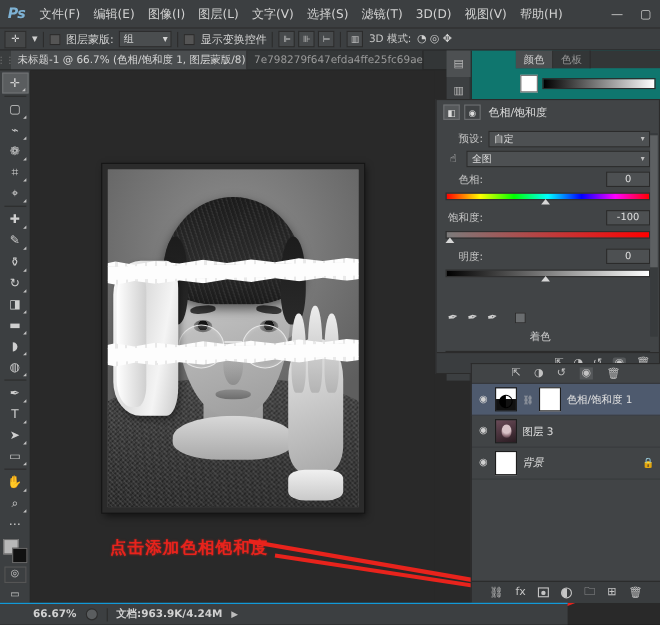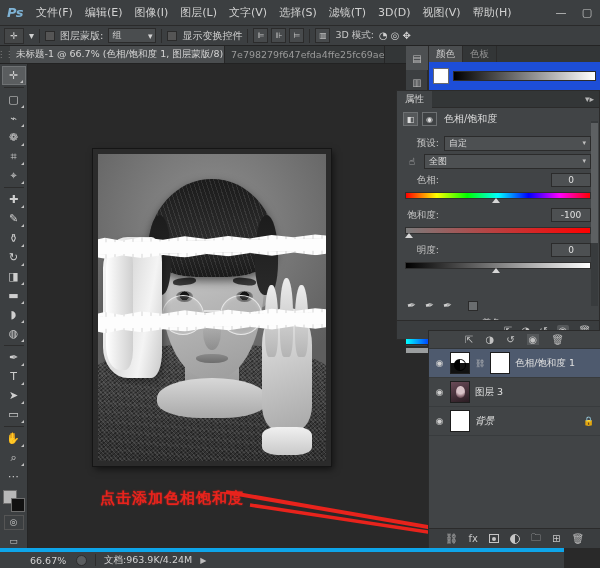--- a/index.html
+++ b/index.html
@@ -203,21 +203,21 @@
     position: absolute; top: 46px; left: 406px; width: 22px; height: 300px;
     background: #3c3f41; border-right: 1px solid #2b2b2b;
   }
   .dockicon { width: 22px; height: 24px; display:flex; align-items:center; justify-content:center;
     color:#bdbdbd; font-size: 10px; }
   .dockicon.sel { background:#4d5052; }
 
   
   .colorpanel {
     position: absolute; top: 46px; left: 428px; width: 172px; height: 44px;
-    background: #1d4ed8; border-left: 1px solid #2b2b2b;
+    background: #0f766e; border-left: 1px solid #2b2b2b; padding-left: 40px;
   }
   .panel-tabs { display:flex; height: 16px; background: #333637; }
   .ptab { font-size: 9.5px; color: #c9c9c9; padding: 0 7px; display:flex; align-items:center;
     background:#4a4d4f; border-right:1px solid #2b2b2b;}
   .ptab.inactive { background:#333637; color:#949494; }
   .color-body { position: relative; height: 28px; padding: 3px 4px; display:flex; align-items:center; gap:4px;}
   .color-chip { width: 16px; height: 16px; background:#fff; border:1px solid #6b6b6b; }
   .color-ramp { flex: 1; height: 10px;
     background: linear-gradient(90deg,#000,#fff); border:1px solid #2b2b2b; }
 
@@ -311,23 +311,23 @@
   }
   .lfbtn { color:#c5c5c5; font-size: 10px; display:flex; align-items:center; }
   .halfcircle { width: 10px; height: 10px; border-radius: 50%; border: 1.2px solid #c5c5c5;
     background: linear-gradient(90deg, #c5c5c5 0 50%, transparent 50% 100%); }
   .sq-mask { width: 10px; height: 9px; border: 1.2px solid #c5c5c5; position:relative; }
   .sq-mask::after { content:''; position:absolute; left:2px; top:1.5px; width:4px; height:4px;
     background:#c5c5c5; border-radius:50%; }
 
   
   .statusbar {
-    position: absolute; bottom: 0; left: 0; width: 564px; height: 20px;
-    background: #3c3f41; border-top: 4px solid #0ea5e9;
-    display: flex; align-items: center; gap: 8px; padding-left: 30px;
+    position: absolute; bottom: 0; left: 0; width: 516px; height: 20px;
+    background: #3c3f41; border-top: 1px solid #0ea5e9;
+    display: flex; align-items: center; gap: 8px; padding-left: 30px; font-weight: bold;
   }
   .zoomval { font-size: 9.5px; color:#d2d2d2; min-width: 38px; }
   .st-ico { width: 11px; height: 11px; border-radius:50%; background:#5a5d5f; border:1px solid #2d2d2d; }
   .docinfo { font-size: 9.5px; color:#d2d2d2; }
   .st-caret { font-size: 8px; color:#bdbdbd; }
   .stat-sep { width:1px; height:12px; background:#2c2c2c; }
 </style>
 </head>
 <body>
 
@@ -485,24 +485,20 @@
       <div class="ptab">颜色</div>
       <div class="ptab inactive">色板</div>
     </div>
     <div class="color-body">
       <div class="color-chip"></div>
       <div class="color-ramp"></div>
     </div>
   </div>
 
   <div class="props">
-    <div class="props-head">
-      <div class="props-title">属性</div>
-      <div class="props-menu">▾▸</div>
-    </div>
     <div class="props-sub">
       <div class="adj-icon">◧</div>
       <div class="adj-icon two">◉</div>
       <div class="props-subtitle">色相/饱和度</div>
     </div>
     <div class="props-body">
       <div class="row">
         <div class="row-label">预设:</div>
         <div class="select">
           <span>自定</span>

